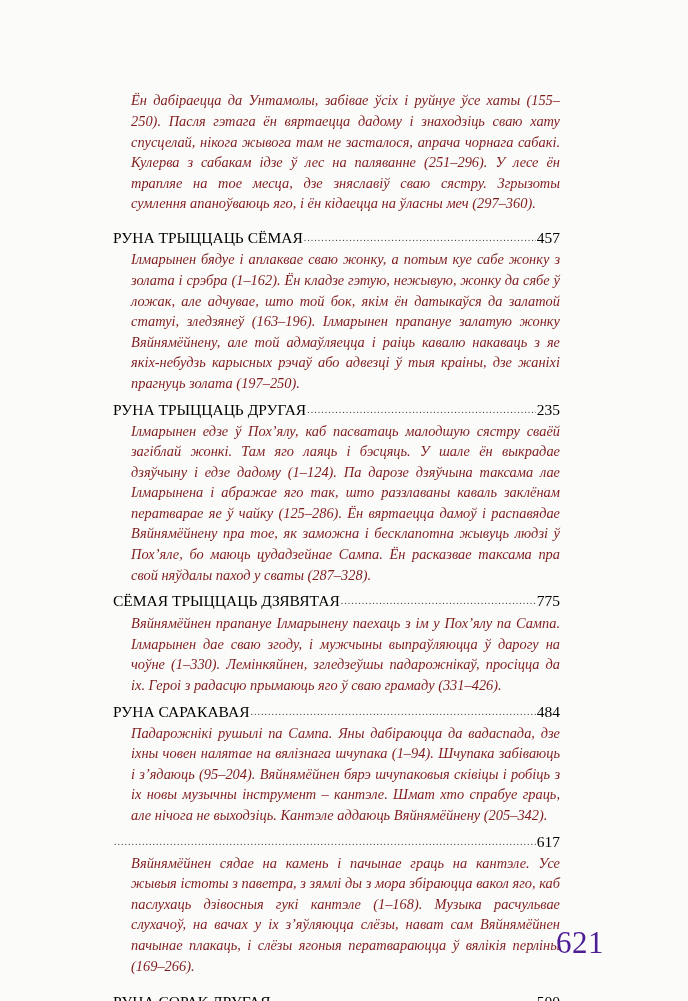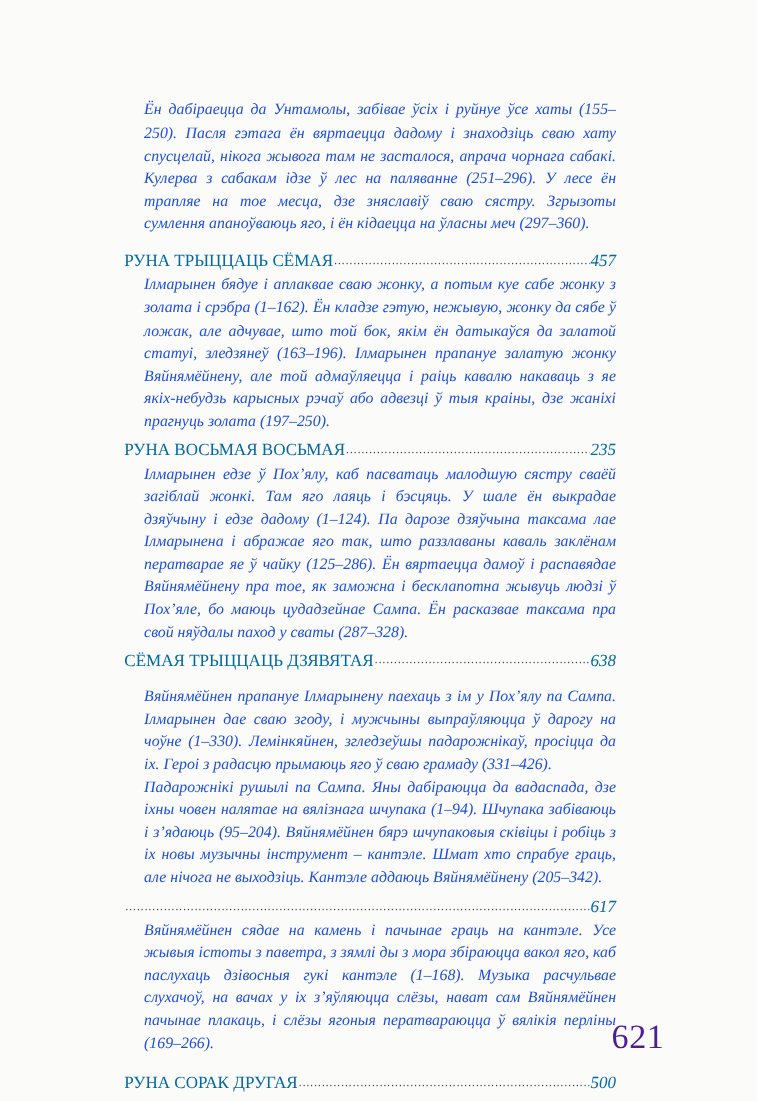--- a/index.html
+++ b/index.html
@@ -4,33 +4,33 @@
 <style>
   html, body { margin: 0; padding: 0; }
   body {
     width: 688px; height: 1001px; background: #fbfbfa; overflow: hidden;
     position: relative; color: #2a2826;
     font-family: "DejaVu Serif", "Liberation Serif", serif;
   }
   .page { position: absolute; left: 113px; top: 76px; width: 447px; }
   .desc {
     margin-left: 18px; font-style: italic; font-size: 14.4px; line-height: 20.6px;
-    text-align: justify; font-family: "Liberation Serif", serif; color: #1d4ed8;
+    text-align: justify; font-family: "Liberation Serif", serif; color: #7f1d1d;
   }
   .entry { margin: 0; }
   .head {
     display: flex; align-items: center; font-family: "Liberation Serif", serif;
-    font-size: 15.5px; line-height: 20px; margin-top: 6px; margin-bottom: 1px; color: #0369a1;
+    font-size: 15.5px; line-height: 20px; margin-top: 6px; margin-bottom: 1px; color: #000000;
   }
   .head .title { white-space: nowrap; }
   .head .dots {
     flex: 1; overflow: hidden; white-space: nowrap; margin: 0 1px; font-size: 10px; letter-spacing: 1px; color: #3a3836;
   }
   .head .dots::before { content: "............................................................................................................................................................................................................"; }
-  .head .pg { white-space: nowrap; font-style: italic; }
+  .head .pg { white-space: nowrap; }
   .folio {
     position: absolute; left: 556px; top: 925px; font-size: 31px; color: #4c1d95;
     font-family: "Liberation Serif", serif; letter-spacing: 0.5px;
   }
 </style>
 </head>
 <body>
 
 <div class="page">
   <p class="desc">Ён дабіраецца да Унтамолы, забівае ўсіх і руйнуе ўсе хаты (155–250). Пасля гэтага ён вяртаецца дадому і знаходзіць сваю хату спусцелай, нікога жывога там не засталося, апрача чорнага сабакі. Кулерва з сабакам ідзе ў лес на паляванне (251–296). У лесе ён трапляе на тое месца, дзе зняславіў сваю сястру. Згрызоты сумлення апаноўваюць яго, і ён кідаецца на ўласны меч (297–360).</p>
@@ -39,37 +39,42 @@
     <div class="head">
       <span class="title">РУНА ТРЫЦЦАЦЬ СЁМАЯ</span>
       <span class="dots"></span>
       <span class="pg">457</span>
     </div>
     <p class="desc" style="margin-top:0;margin-bottom:0">Ілмарынен бядуе і аплаквае сваю жонку, а потым куе сабе жонку з золата і срэбра (1–162). Ён кладзе гэтую, нежывую, жонку да сябе ў ложак, але адчувае, што той бок, якім ён датыкаўся да залатой статуі, зледзянеў (163–196). Ілмарынен прапануе залатую жонку Вяйнямёйнену, але той адмаўляецца і раіць кавалю накаваць з яе якіх-небудзь карысных рэчаў або адвезці ў тыя краіны, дзе жаніхі прагнуць золата (197–250).</p>
   </div>
 
   <div class="entry">
     <div class="head">
-      <span class="title">РУНА ВОСЬМАЯ ВОСЬМАЯ</span>
+      <span class="title">РУНА ТРЫЦЦАЦЬ ДРУГАЯ</span>
       <span class="dots"></span>
       <span class="pg">235</span>
     </div>
     <p class="desc" style="margin-top:0;margin-bottom:0">Ілмарынен едзе ў Пох’ялу, каб пасватаць малодшую сястру сваёй загіблай жонкі. Там яго лаяць і бэсцяць. У шале ён выкрадае дзяўчыну і едзе дадому (1–124). Па дарозе дзяўчына таксама лае Ілмарынена і абражае яго так, што раззлаваны каваль заклёнам ператварае яе ў чайку (125–286). Ён вяртаецца дамоў і распавядае Вяйнямёйнену пра тое, як заможна і бесклапотна жывуць людзі ў Пох’яле, бо маюць цудадзейнае Сампа. Ён расказвае таксама пра свой няўдалы паход у сваты (287–328).</p>
   </div>
 
   <div class="entry">
     <div class="head">
       <span class="title">СЁМАЯ ТРЫЦЦАЦЬ ДЗЯВЯТАЯ</span>
       <span class="dots"></span>
-      <span class="pg">638</span>
+      <span class="pg">775</span>
     </div>
-    <p class="desc" style="margin-top:12px;margin-bottom:0">Вяйнямёйнен прапануе Ілмарынену паехаць з ім у Пох’ялу па Сампа. Ілмарынен дае сваю згоду, і мужчыны выпраўляюцца ў дарогу на чоўне (1–330). Лемінкяйнен, згледзеўшы падарожнікаў, просіцца да іх. Героі з радасцю прымаюць яго ў сваю грамаду (331–426).</p>
+    <p class="desc" style="margin-top:2px;margin-bottom:0">Вяйнямёйнен прапануе Ілмарынену паехаць з ім у Пох’ялу па Сампа. Ілмарынен дае сваю згоду, і мужчыны выпраўляюцца ў дарогу на чоўне (1–330). Лемінкяйнен, згледзеўшы падарожнікаў, просіцца да іх. Героі з радасцю прымаюць яго ў сваю грамаду (331–426).</p>
   </div>
 
   <div class="entry">
+    <div class="head">
+      <span class="title">РУНА САРАКАВАЯ</span>
+      <span class="dots"></span>
+      <span class="pg">484</span>
+    </div>
     <p class="desc" style="margin-top:0;margin-bottom:1px">Падарожнікі рушылі па Сампа. Яны дабіраюцца да вадаспада, дзе іхны човен налятае на вялізнага шчупака (1–94). Шчупака забіваюць і з’ядаюць (95–204). Вяйнямёйнен бярэ шчупаковыя сківіцы і робіць з іх новы музычны інструмент – кантэле. Шмат хто спрабуе граць, але нічога не выходзіць. Кантэле аддаюць Вяйнямёйнену (205–342).</p>
   </div>
 
   <div class="entry">
     <div class="head">
       <span class="dots"></span>
       <span class="pg">617</span>
     </div>
     <p class="desc" style="margin-top:0;margin-bottom:16px">Вяйнямёйнен сядае на камень і пачынае граць на кантэле. Усе жывыя істоты з паветра, з зямлі ды з мора збіраюцца вакол яго, каб паслухаць дзівосныя гукі кантэле (1–168). Музыка расчульвае слухачоў, на вачах у іх з’яўляюцца слёзы, нават сам Вяйнямёйнен пачынае плакаць, і слёзы ягоныя ператвараюцца ў вялікія перліны (169–266).</p>
   </div>

